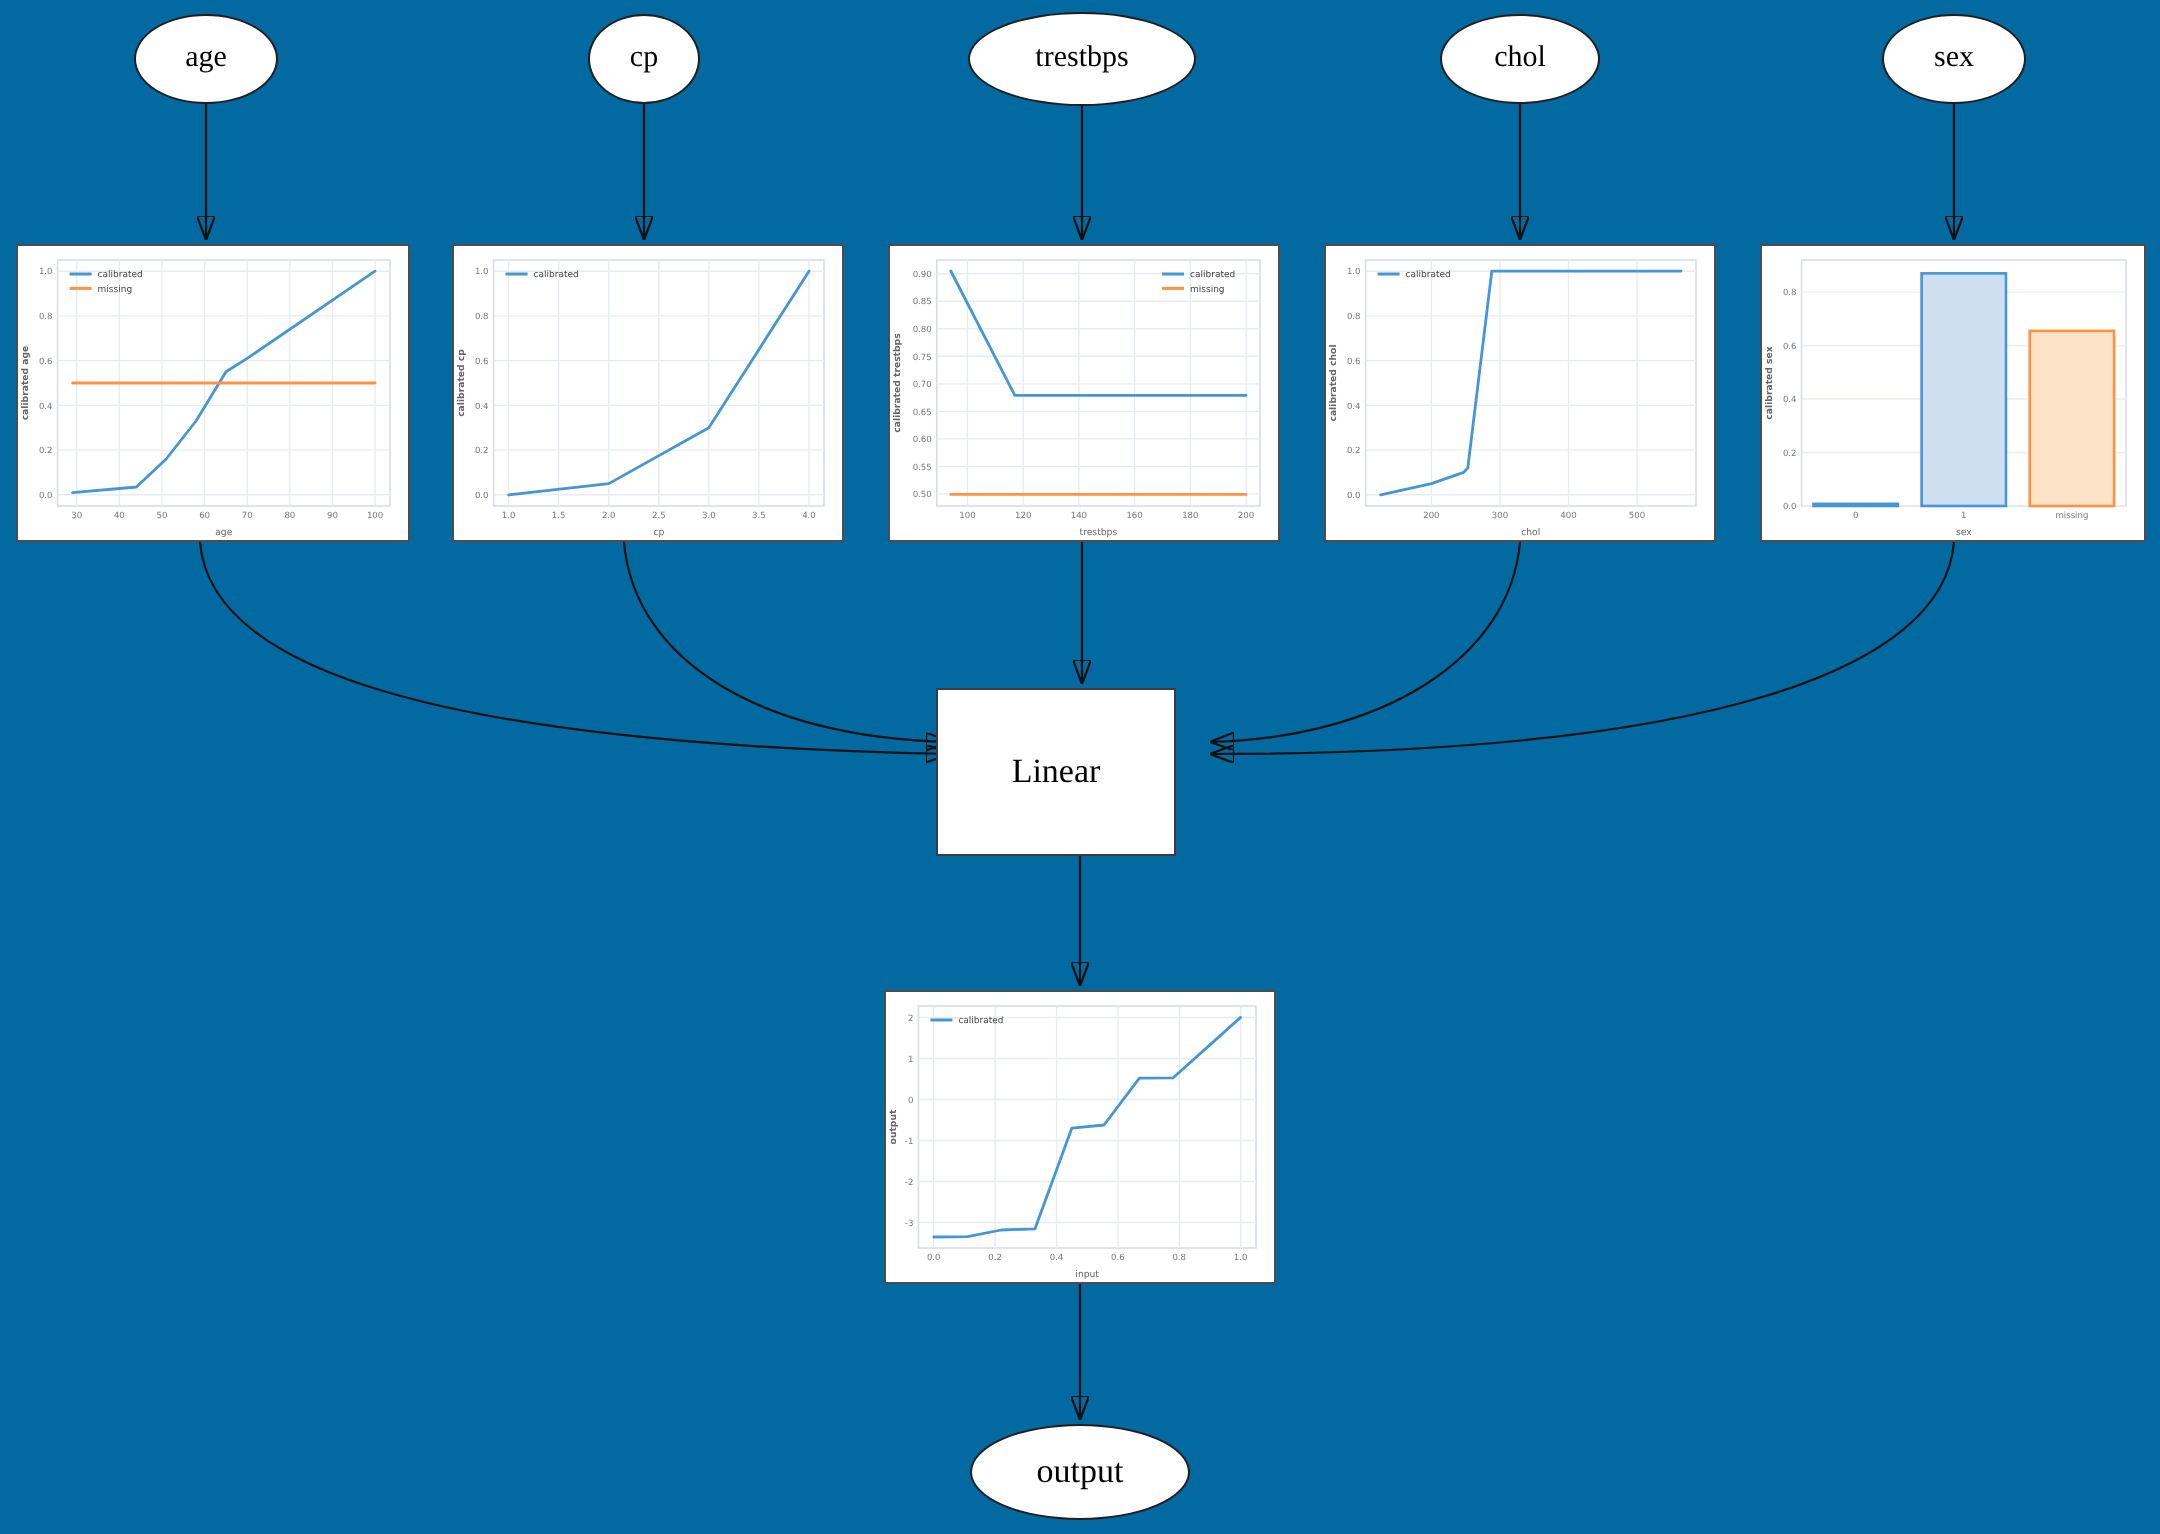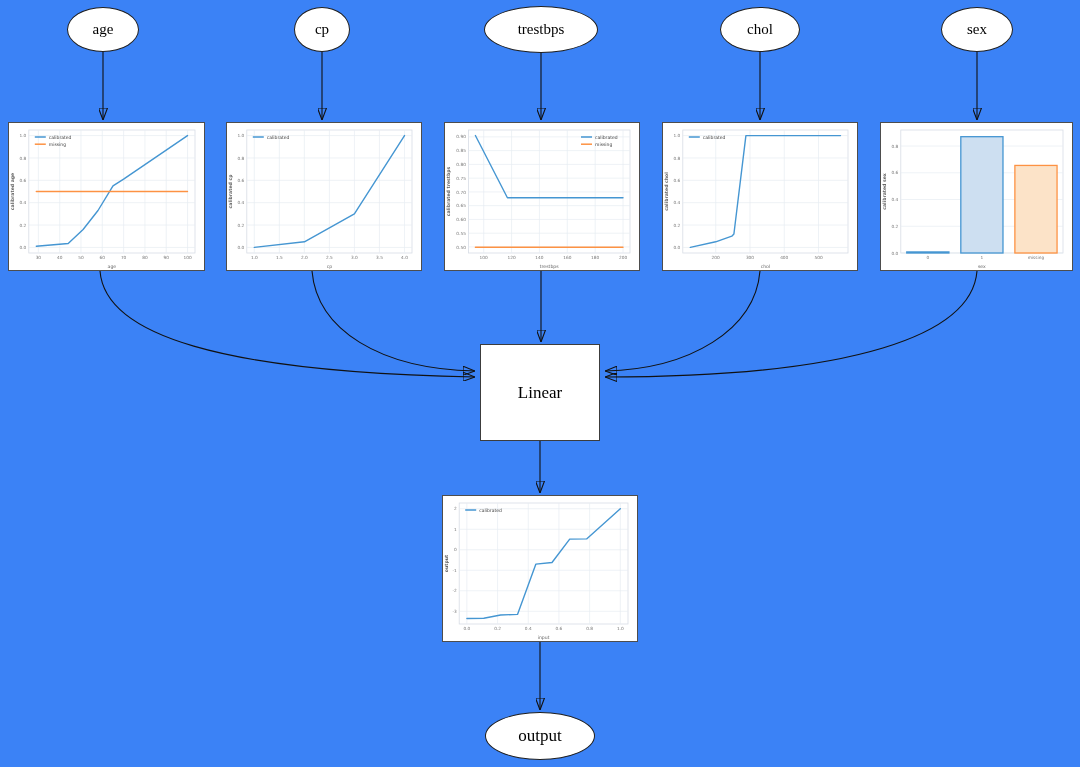--- a/index.html
+++ b/index.html
@@ -1,18 +1,18 @@
 <!DOCTYPE html>
 <html><head>
 <meta charset="utf-8">
 <style>
   html, body { margin: 0; padding: 0; background: #ffffff; }
   #canvas {
     position: relative; width: 1080px; height: 767px;
-    background: #3b82f6; font-family: "Liberation Serif", serif;
+    background: #0369a1; font-family: "Liberation Serif", serif;
     overflow: hidden;
   }
   .edges { position: absolute; left: 0; top: 0; }
   .edges path { fill: none; stroke: #111111; stroke-width: 1.1px; }
   .node {
     position: absolute; display: flex; align-items: center; justify-content: center;
     background: #ffffff; border: 1px solid #1f1f1f; color: #000000;
     box-sizing: border-box; font-size: 15px; z-index: 2;
   }
   .ellipse { border-radius: 50%; }
@@ -58,21 +58,21 @@
   <div class="node ellipse" style="left:484px; top:6px; width:114px; height:47px;">
     <span>trestbps</span>
   </div>
   <div class="node ellipse" style="left:720px; top:7px; width:80px; height:45px;">
     <span>chol</span>
   </div>
   <div class="node ellipse" style="left:941px; top:7px; width:72px; height:45px;">
     <span>sex</span>
   </div>
 
-  <div class="node rectnode" style="left:480px; top:344px; width:120px; height:97px;">
+  <div class="node rectnode" style="left:468px; top:344px; width:120px; height:84px;">
     <span>Linear</span>
   </div>
 
   <div class="node ellipse bignode" style="left:485px; top:712px; width:110px; height:48px;">
     <span>output</span>
   </div>
 
   <div class="panel" style="left:8px;   top:122px; width:197px; height:149px;">
       <svg width="195" height="147" viewBox="0 0 195 147">
         <rect x="19.8" y="7" width="166.2" height="123" fill="#ffffff" stroke="#d7dde5" stroke-width="0.8"></rect>

